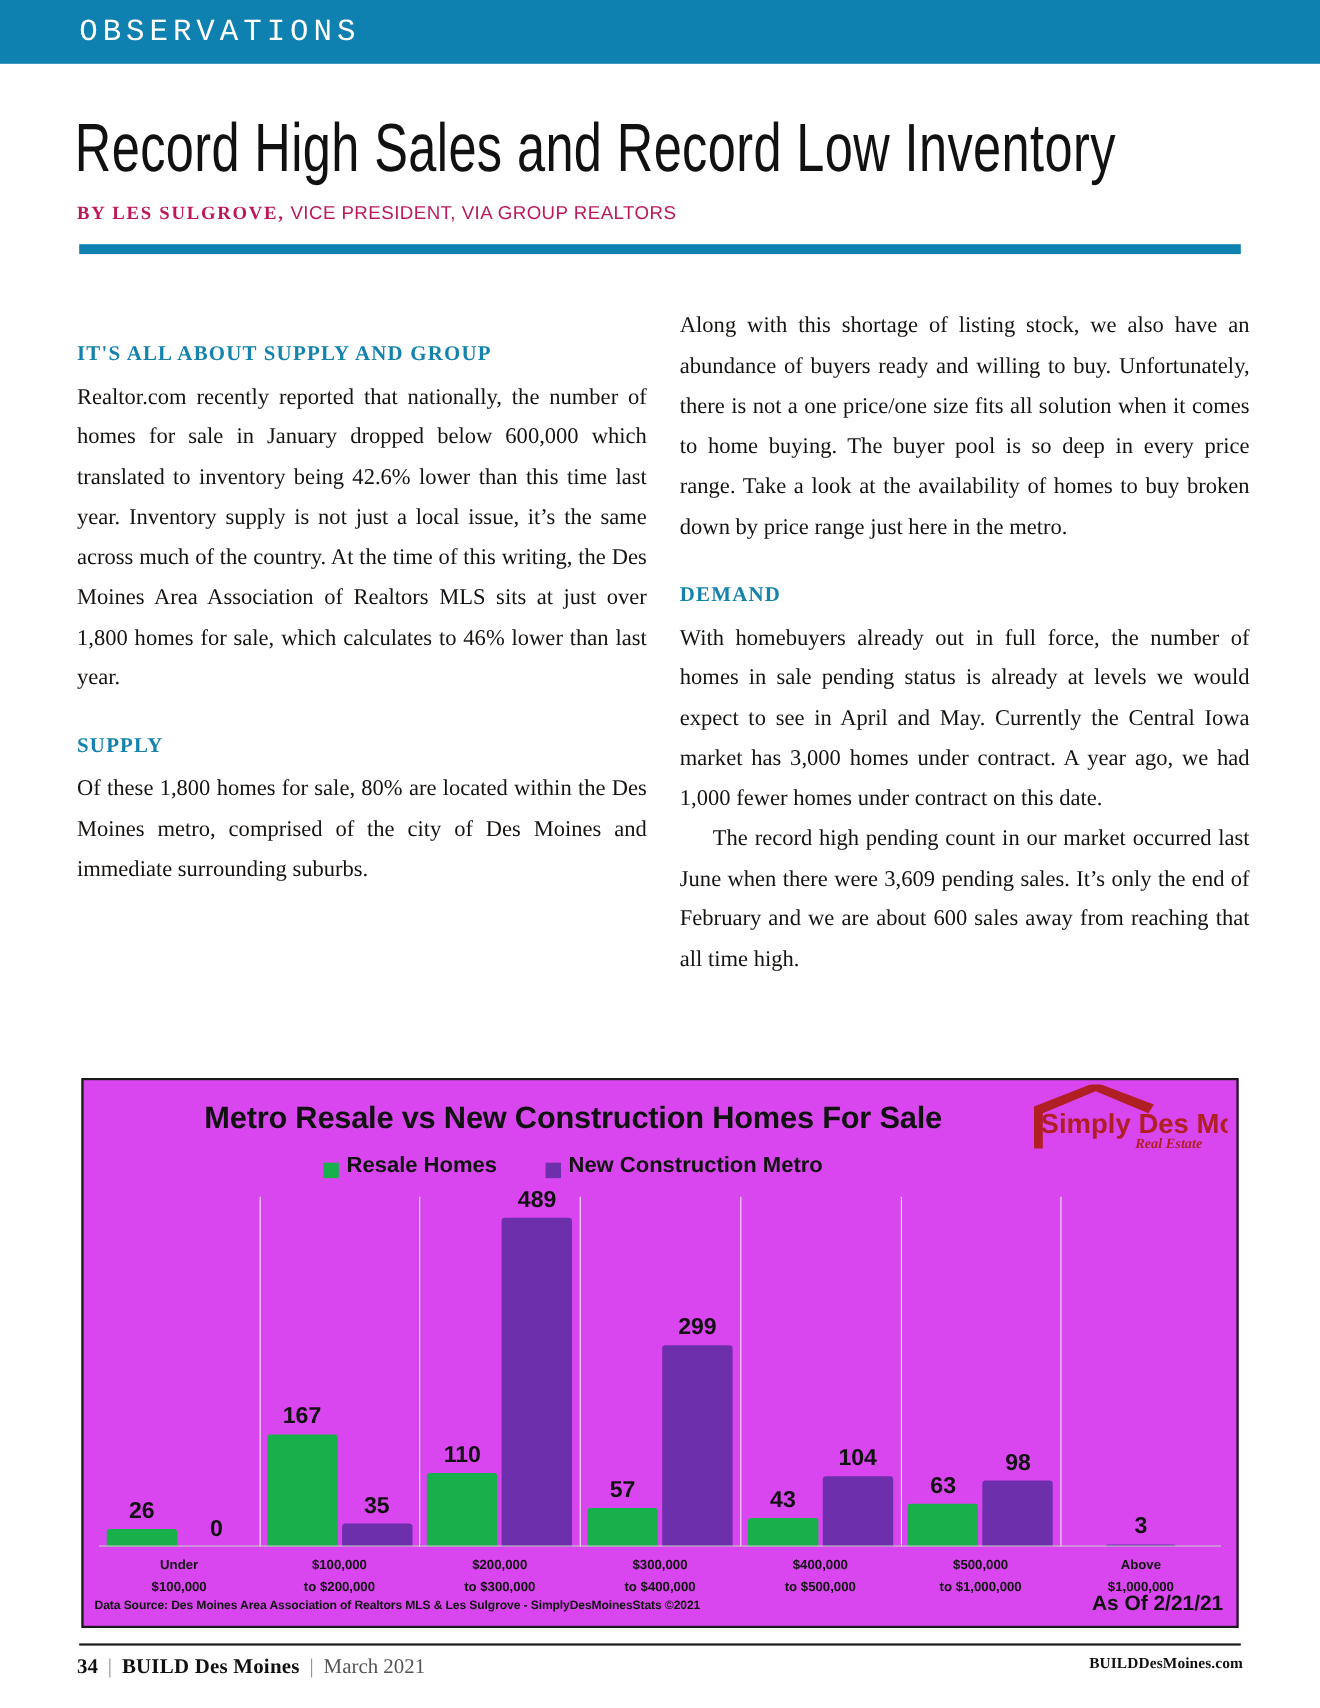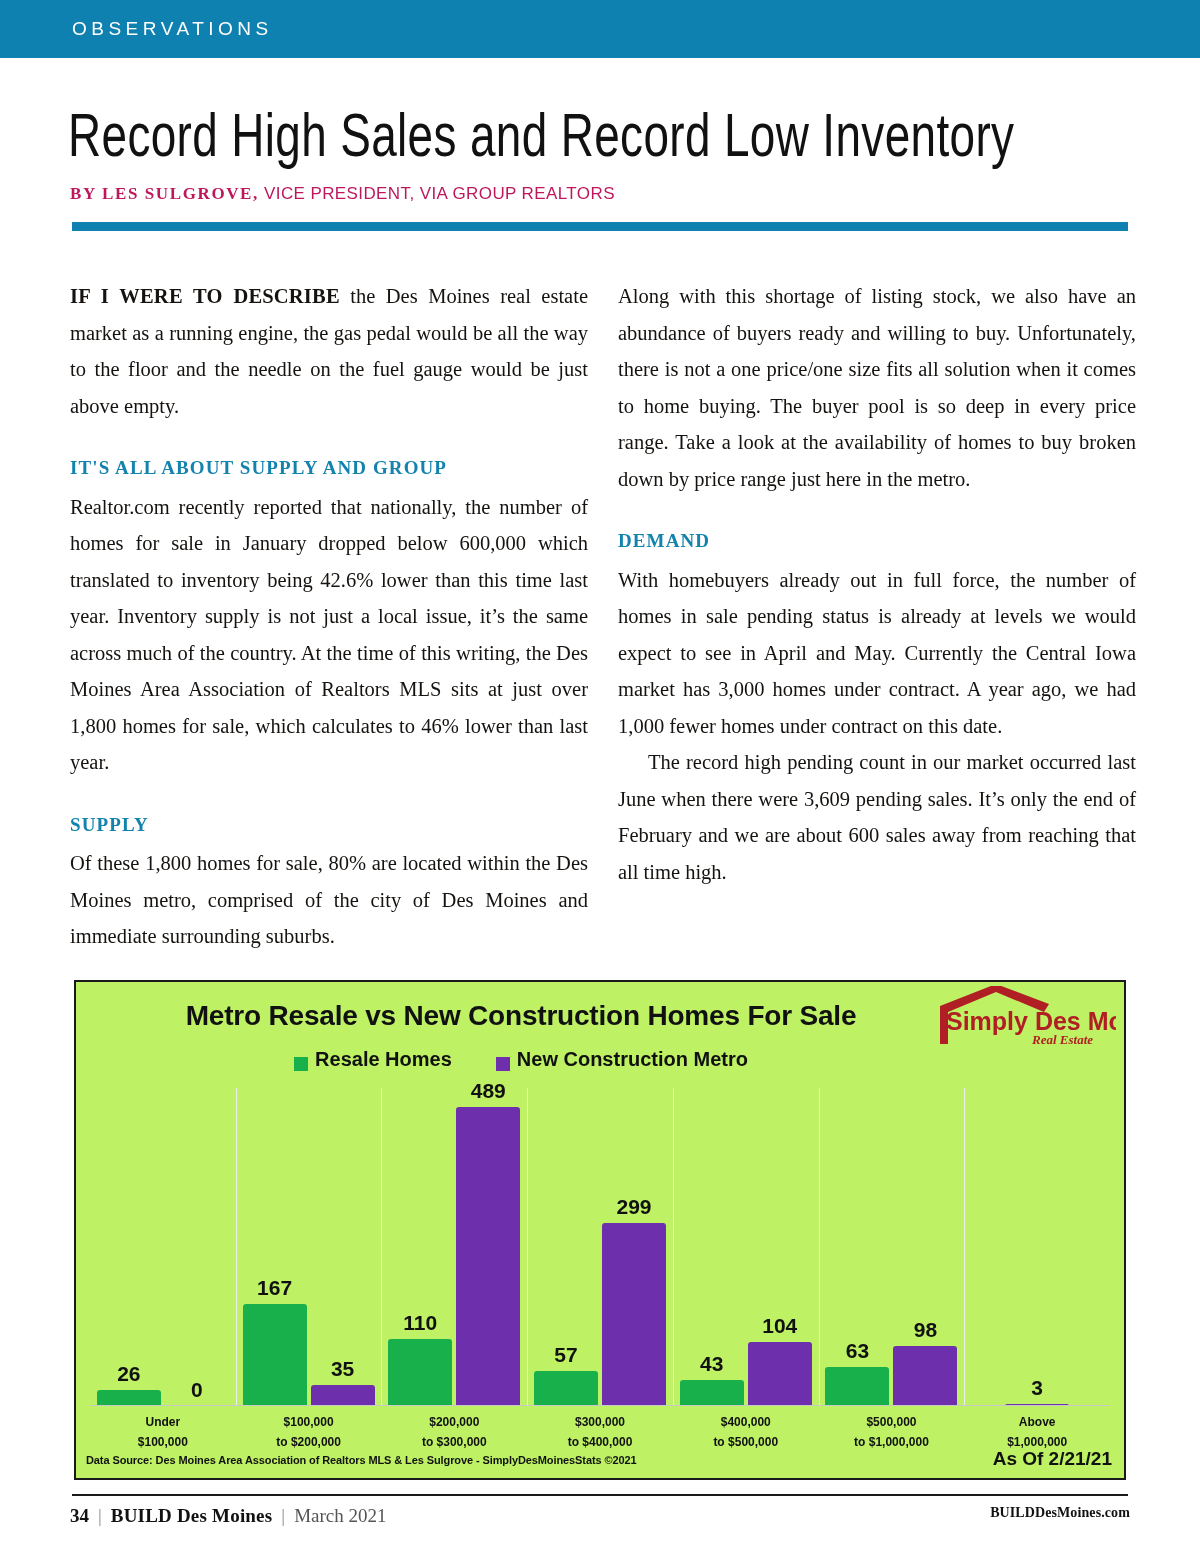--- a/index.html
+++ b/index.html
@@ -11,22 +11,22 @@
   }
 
   
   .topband{
     position:absolute;left:0;top:0;width:1200px;height:58px;
     background:#0f81b0;
   }
   .kicker{
     position:absolute;left:72px;top:0;height:58px;
     display:flex;align-items:center;
-    color:#ffffff;font-family:Liberation Sans, sans-serif;
-    font-size:19px;letter-spacing:4.5px;font-weight:400;
+    color:#ffffff;font-family:Liberation Mono, monospace;
+    font-size:28px;letter-spacing:4.5px;font-weight:400;
   }
 
   
   .headline{
     position:absolute;left:68px;top:104px;width:900px;
     font-family:"Liberation Sans Narrow","Liberation Sans",sans-serif;
     font-size:62px;line-height:62px;font-weight:400;color:#111;
     transform:scaleX(0.74);transform-origin:left top;
     letter-spacing:0.5px;white-space:nowrap;
   }
@@ -62,21 +62,21 @@
   .lead{font-weight:bold;letter-spacing:0.2px;}
   .subhead{
     color:#1383ae;font-family:"Liberation Serif",serif;
     font-weight:bold;font-size:19px;letter-spacing:1.1px;
     margin:26px 0 2px 0;
   }
 
   
   .chart-panel{
     position:absolute;left:74px;top:980px;width:1052px;height:500px;
-    border:2px solid #1a1a1a;background:#bef264;box-sizing:border-box;
+    border:2px solid #1a1a1a;background:#d946ef;box-sizing:border-box;
   }
   .chart-title{
     position:absolute;left:0;top:18px;width:890px;text-align:center;
     font-family:"Liberation Sans Narrow","Liberation Sans",sans-serif;
     font-weight:bold;font-size:28px;color:#111;letter-spacing:-0.2px;
   }
 
   
   .logo{
     position:absolute;right:8px;top:4px;width:182px;height:62px;
@@ -175,21 +175,20 @@
 <div class="topband"></div>
 <div class="kicker">OBSERVATIONS</div>
 
 <div class="headline">Record High Sales and Record Low Inventory</div>
 <div class="byline">
   <span class="who">BY LES SULGROVE,</span><span class="role"> VICE PRESIDENT, VIA GROUP REALTORS</span>
 </div>
 <div class="rule"></div>
 
 <div class="col left">
-  <p><span class="lead">IF I WERE TO DESCRIBE</span><span> the Des Moines real estate market as a running engine, the gas pedal would be all the way to the floor and the needle on the fuel gauge would be just above empty.</span></p>
   <div class="subhead">IT'S ALL ABOUT SUPPLY AND GROUP</div>
   <p>Realtor.com recently reported that nationally, the number of homes for sale in January dropped below 600,000 which translated to inventory being 42.6% lower than this time last year. Inventory supply is not just a local issue, it’s the same across much of the country. At the time of this writing, the Des Moines Area Association of Realtors MLS sits at just over 1,800 homes for sale, which calculates to 46% lower than last year.</p>
   <div class="subhead">SUPPLY</div>
   <p>Of these 1,800 homes for sale, 80% are located within the Des Moines metro, comprised of the city of Des Moines and immediate surrounding suburbs.</p>
 </div>
 
 <div class="col right">
   <p>Along with this shortage of listing stock, we also have an abundance of buyers ready and willing to buy. Unfortunately, there is not a one price/one size fits all solution when it comes to home buying. The buyer pool is so deep in every price range. Take a look at the availability of homes to buy broken down by price range just here in the metro.</p>
   <div class="subhead">DEMAND</div>
   <p>With homebuyers already out in full force, the number of homes in sale pending status is already at levels we would expect to see in April and May. Currently the Central Iowa market has 3,000 homes under contract. A year ago, we had 1,000 fewer homes under contract on this date.</p>

